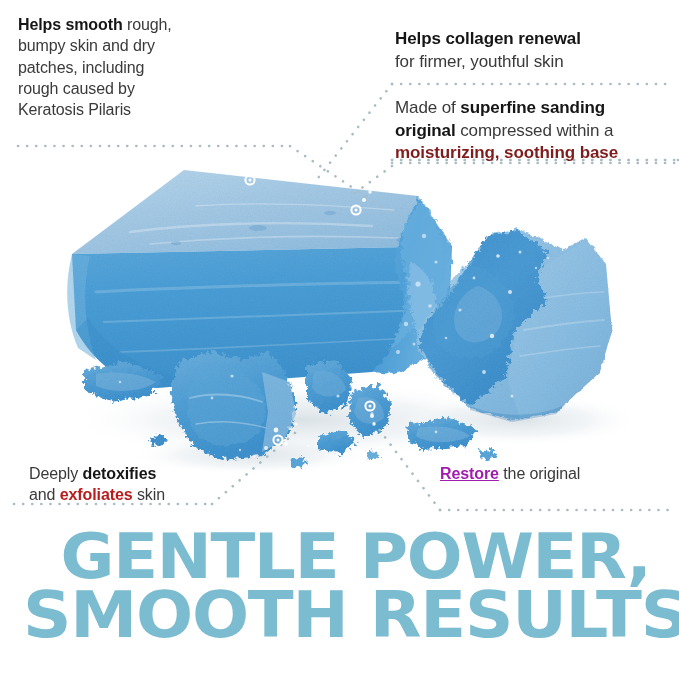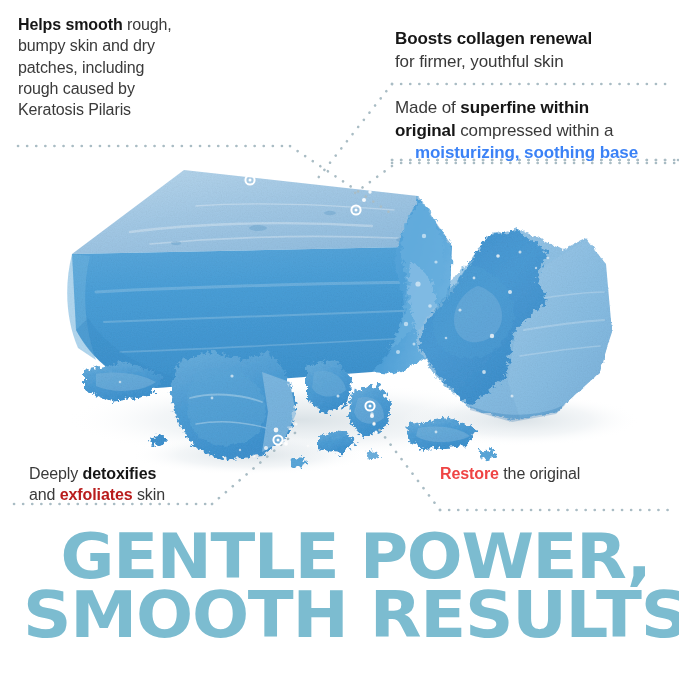--- a/index.html
+++ b/index.html
@@ -356,34 +356,34 @@
   </svg>
 
   <div class="callout" id="callout-smooth" style="color: rgb(58, 58, 58);">
       <span class="line"><b style="color: rgb(22, 22, 22);">Helps smooth</b><span> rough,</span></span>
       <span class="line"><span>bumpy skin and dry</span></span>
       <span class="line"><span>patches, including</span></span>
       <span class="line"><span>rough caused by</span></span>
       <span class="line"><span>Keratosis Pilaris</span></span>
     </div>
   <div class="callout" id="callout-collagen" style="color: rgb(58, 58, 58);">
-      <span class="line"><b style="color: rgb(22, 22, 22);">Boosts collagen renewal</b></span>
+      <span class="line"><b style="color: rgb(22, 22, 22);">Helps collagen renewal</b></span>
       <span class="line"><span>for firmer, youthful skin</span></span>
     </div>
   <div class="callout" id="callout-crystals" style="color: rgb(58, 58, 58);">
-      <span class="line"><span>Made of </span><b style="color: rgb(22, 22, 22);">superfine within</b></span>
+      <span class="line"><span>Made of </span><b style="color: rgb(22, 22, 22);">superfine sanding</b></span>
       <span class="line"><b style="color: rgb(22, 22, 22);">original</b><span> compressed within a</span></span>
-      <span class="line"><b style="color: #3b82f6; margin-left: 20px;">moisturizing, soothing base</b></span>
+      <span class="line"><b style="color: #7f1d1d;">moisturizing, soothing base</b></span>
     </div>
   <div class="callout" id="callout-detoxify" style="color: rgb(58, 58, 58);">
       <span class="line"><span>Deeply </span><b style="color: rgb(22, 22, 22);">detoxifies</b></span>
       <span class="line"><span>and </span><b style="color: #b91c1c;">exfoliates</b><span> skin</span></span>
     </div>
   <div class="callout" id="callout-restore" style="color: rgb(58, 58, 58);">
-      <span class="line"><b style="color: #ef4444;">Restore</b><span> the original</span></span>
+      <span class="line"><b style="color: #a21caf; text-decoration: underline;">Restore</b><span> the original</span></span>
     </div>
 
   <div id="headline" style="color: rgb(124, 188, 208);">
     <span class="hl-line hl-line-1">GENTLE POWER,</span>
     <span class="hl-line hl-line-2">SMOOTH RESULTS</span>
   </div>
 
 </div>
 
 </body></html>

